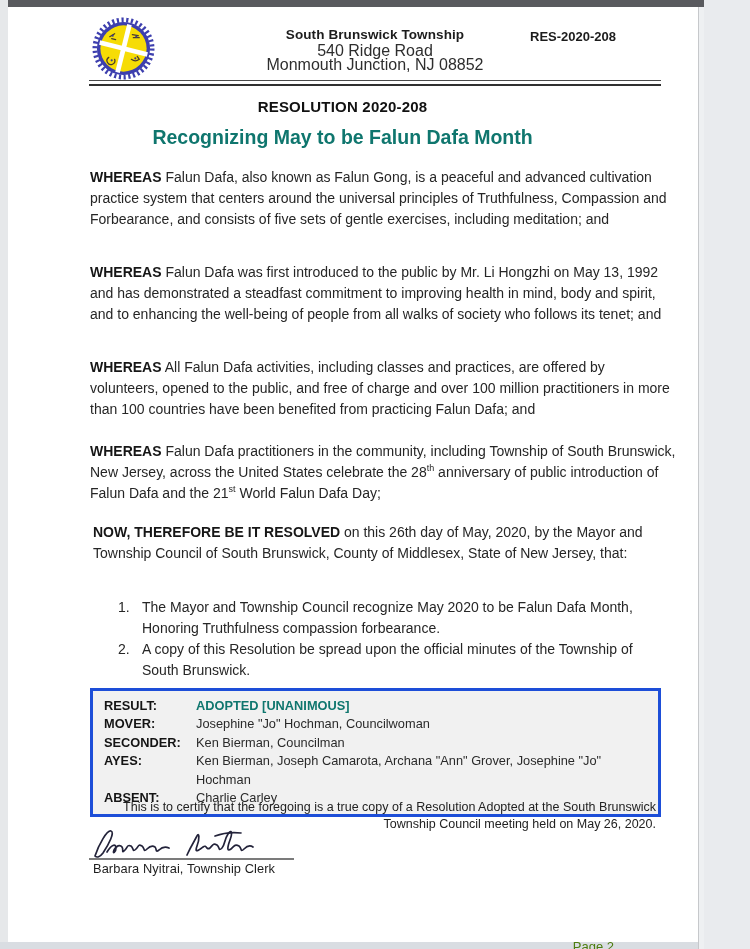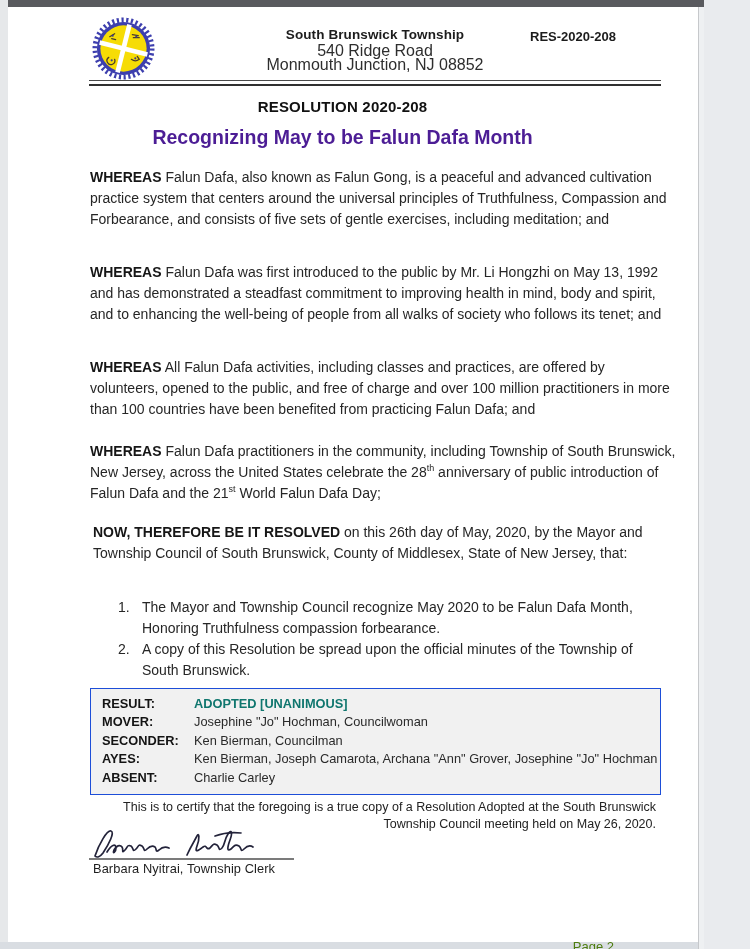--- a/index.html
+++ b/index.html
@@ -25,41 +25,41 @@
   .hdr-township { font-size: 13.5px; font-weight: bold; color: #1c1c1c; letter-spacing: .1px; }
   .hdr-addr { font-size: 16px; line-height: 14px; color: #2e2e2e; margin-top: 2px; }
   .res-number { position: absolute; top: 29px; right: 88px; font-size: 13px; font-weight: bold; color: #1c1c1c; }
   .divider { position: absolute; left: 89px; top: 80px; width: 572px; height: 6px;
              border-top: 1.5px solid #4a4a4a; border-bottom: 2.5px solid #303030; }
 
   
   .heading-1 { position: absolute; left: 90px; top: 98px; width: 505px; text-align: center;
                font-size: 15px; font-weight: bold; color: #111; letter-spacing: .2px; }
   .heading-2 { position: absolute; left: 90px; top: 126px; width: 505px; text-align: center;
-               font-size: 19.5px; font-weight: bold; color: #4c1d95; }
+               font-size: 19.5px; font-weight: bold; color: #0f766e; }
 
   
   .para { position: absolute; left: 90px; width: 586px; font-size: 14px; line-height: 21px; color: #262626; }
   .para b { color: #161616; }
   .p1 { top: 167px; }
   .p2 { top: 262px; }
   .p3 { top: 357px; }
   .p4 { top: 441px; }
   .p5 { top: 522px; padding-left: 3px; }
   sup { font-size: 9px; vertical-align: super; line-height: 0; }
 
   
   .numlist { position: absolute; left: 90px; top: 597px; width: 570px; font-size: 14px; line-height: 21px; }
   .numlist .li { display: flex; }
   .numlist .num { width: 28px; padding-left: 28px; flex: 0 0 52px; }
   .numlist .txt { flex: 1; }
 
   
   .vote-table { position: absolute; left: 90px; top: 688px; width: 571px;
-                background: #f1f1f1; border: 1px solid #1d4ed8; padding: 6px 0 7px 0; }
+                background: #f1f1f1; border: 3px solid #1d4ed8; padding: 6px 0 7px 0; }
   .vote-row { display: flex; line-height: 18.4px; font-size: 12.8px; }
   .vote-label { flex: 0 0 103px; padding-left: 11px; font-weight: bold; color: #141414; }
   .vote-value { flex: 1; color: #2a2a2a; }
   .vote-value.strong { font-weight: bold; color: #0f766e; }
 
   
   .cert { position: absolute; left: 91px; top: 799px; width: 565px; font-size: 12.5px; line-height: 16.5px; color: #222; text-align: right; }
   .sig { position: absolute; left: 87px; top: 827px; width: 215px; height: 36px; }
   .clerk-name { position: absolute; left: 93px; top: 861px; font-size: 12.8px; color: #1d1d1d; letter-spacing: .1px; }
 

